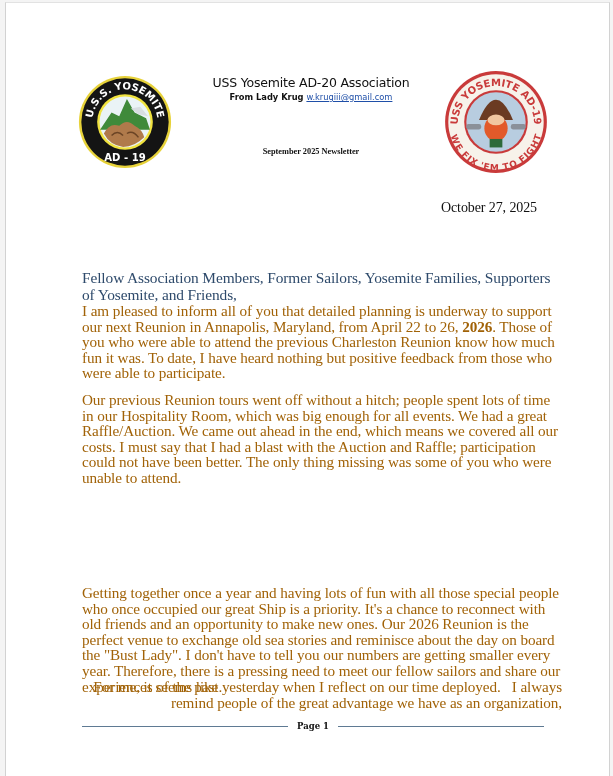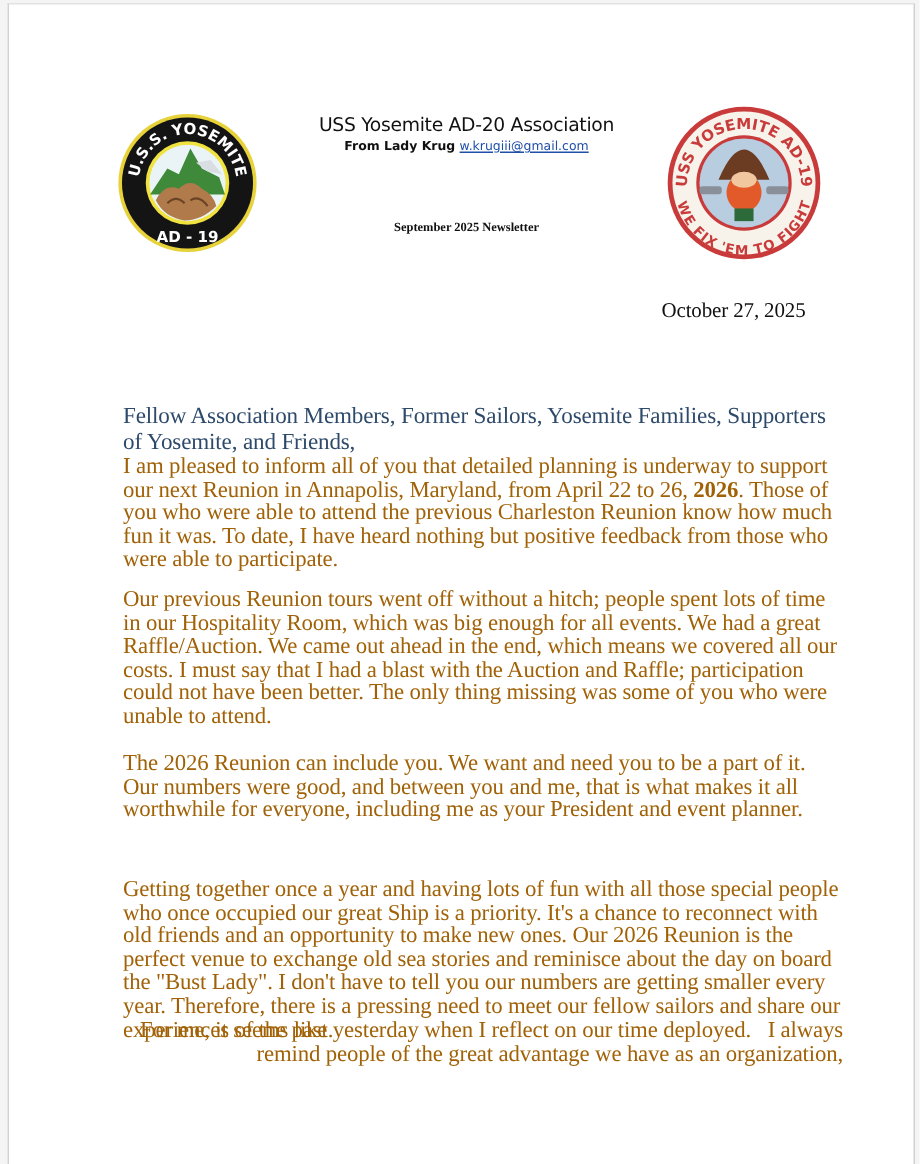--- a/index.html
+++ b/index.html
@@ -126,19 +126,23 @@
   </svg>
 
   <div class="date">October 27, 2025</div>
 
   <div class="salutation">Fellow Association Members, Former Sailors, Yosemite Families, Supporters of Yosemite, and Friends,</div>
 
   <div class="body-text p1"><span>I am pleased to inform all of you that detailed planning is underway to support our next Reunion in Annapolis, Maryland, from April 22 to 26, </span><b>2026</b><span>. Those of you who were able to attend the previous Charleston Reunion know how much fun it was. To date, I have heard nothing but positive feedback from those who were able to participate.</span></div>
 
   <div class="body-text p2">Our previous Reunion tours went off without a hitch; people spent lots of time in our Hospitality Room, which was big enough for all events. We had a great Raffle/Auction. We came out ahead in the end, which means we covered all our costs. I must say that I had a blast with the Auction and Raffle; participation could not have been better. The only thing missing was some of you who were unable to attend.</div>
 
-  <div class="body-text p3">The 2026 Reunion can include you. We want and need you to be a part of it. Our numbers were good, and between you and me, that is what makes it all worthwhile for everyone, including me as your President and event planner.</div>
 
   <div class="body-text p4">Getting together once a year and having lots of fun with all those special people who once occupied our great Ship is a priority. It's a chance to reconnect with old friends and an opportunity to make new ones. Our 2026 Reunion is the perfect venue to exchange old sea stories and reminisce about the day on board the "Bust Lady". I don't have to tell you our numbers are getting smaller every year. Therefore, there is a pressing need to meet our fellow sailors and share our experiences of the past.</div>
 
   <div class="body-text p5" style="white-space: pre-wrap;">For me, it seems like yesterday when I reflect on our time deployed.   I always remind people of the great advantage we have as an organization,</div>
 
+  <div class="footer">
+    <div class="rule"></div>
+    <div class="page-num">Page 1</div>
+    <div class="rule"></div>
+  </div>
 </div>
 
 </body></html>

